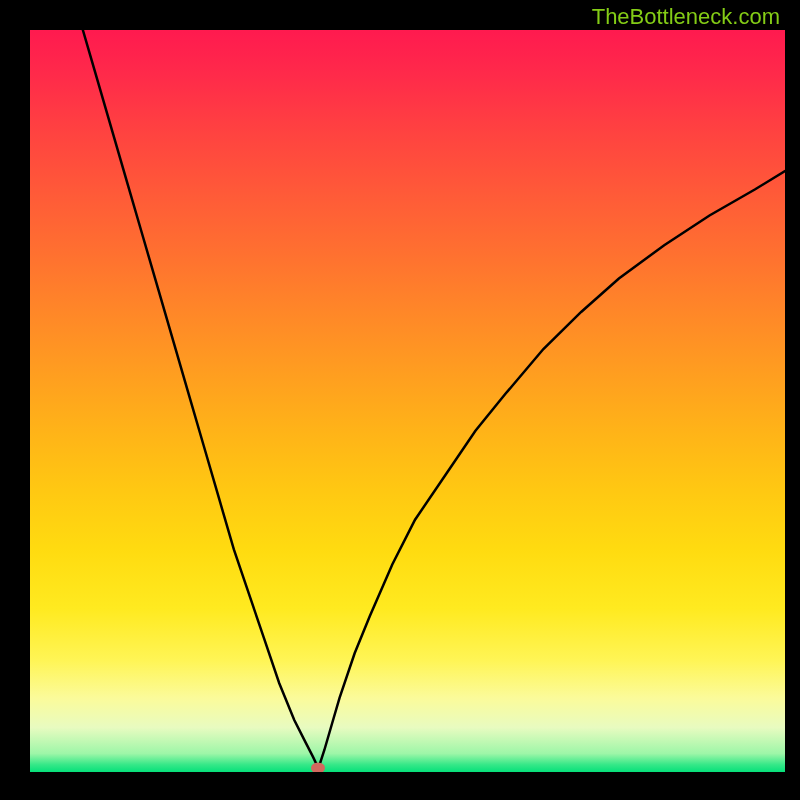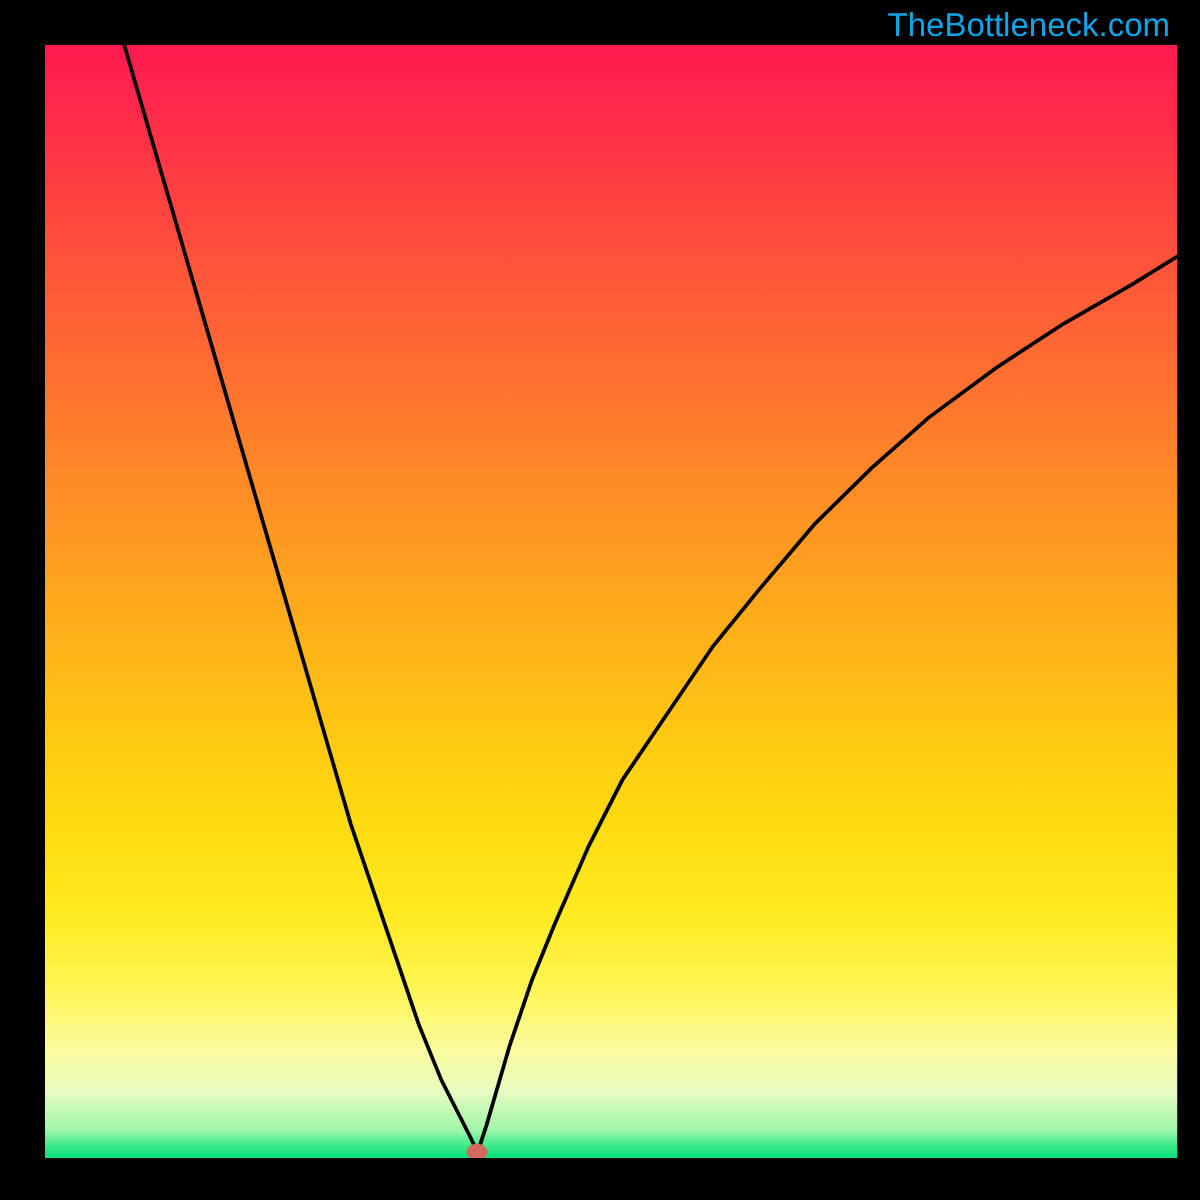--- a/index.html
+++ b/index.html
@@ -8,21 +8,21 @@
     height: 800px;
     background: #000;
     position: relative;
     font-family: Arial, Helvetica, sans-serif;
     overflow: hidden;
   }
   .watermark {
     position: absolute;
     top: 4px;
     right: 20px;
-    color: #0ea5e9;
+    color: #84cc16;
     font-size: 22px;
     font-weight: 500;
     z-index: 10;
   }
   .plot-area {
     position: absolute;
     left: 30px;
     top: 30px;
     width: 755px;
     height: 742px;

